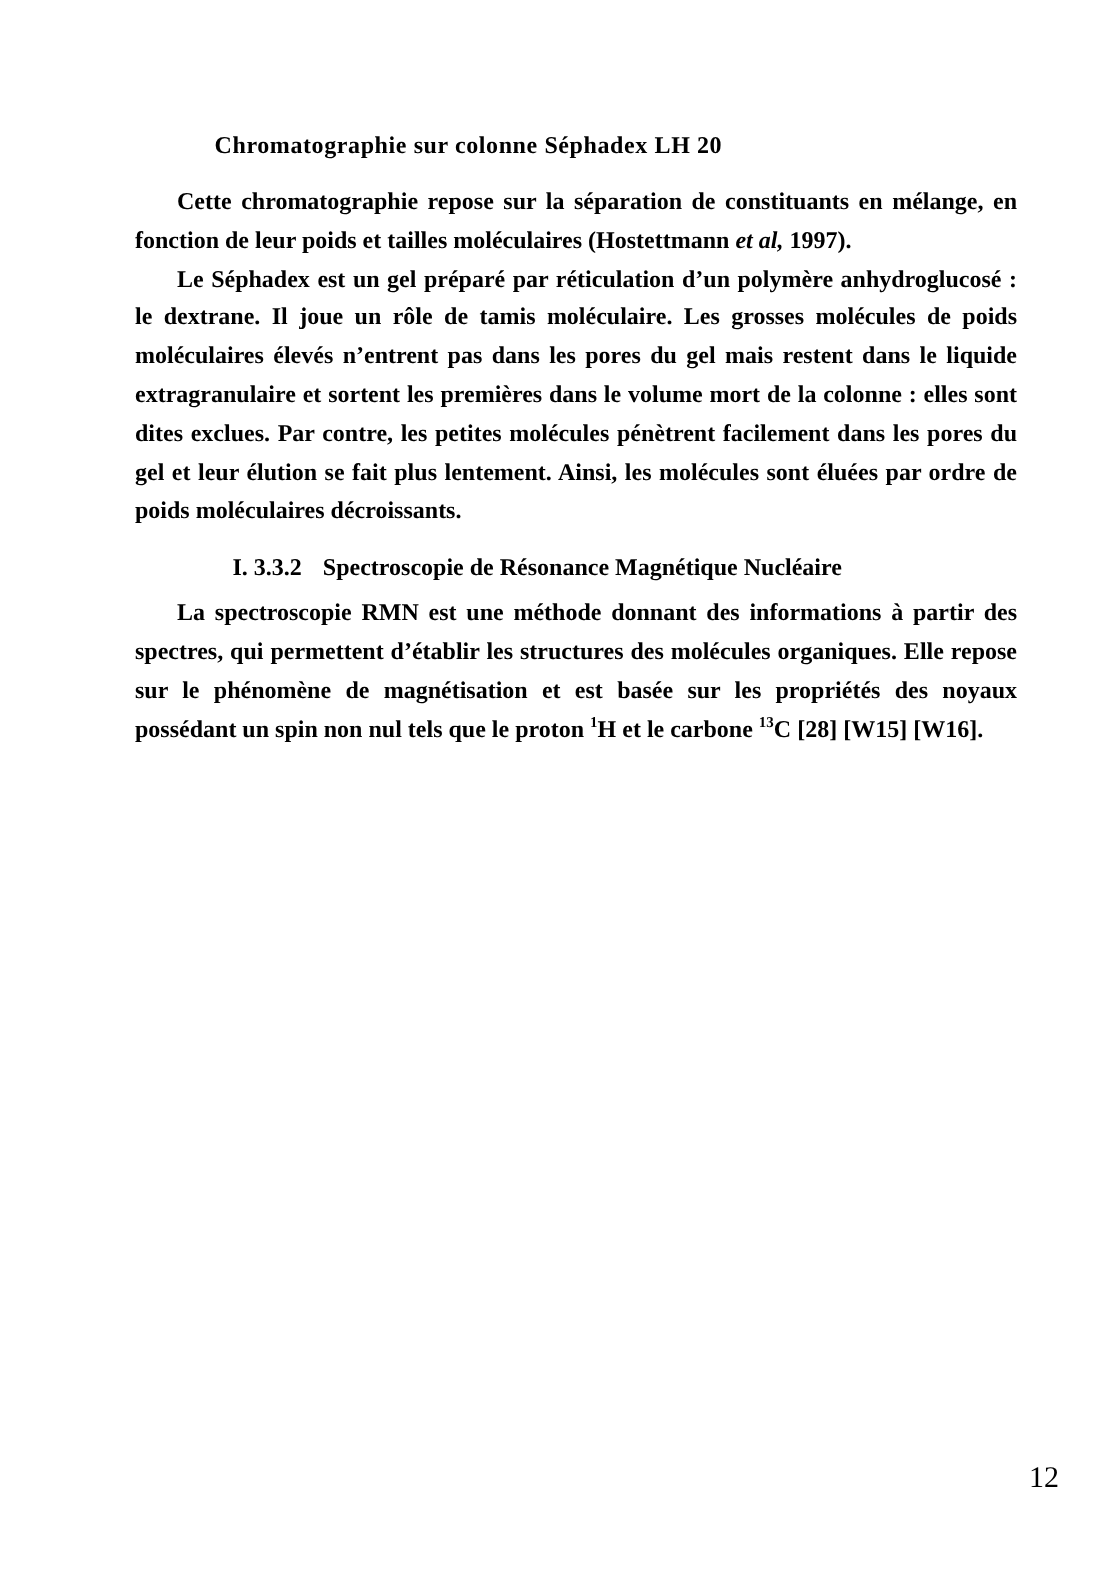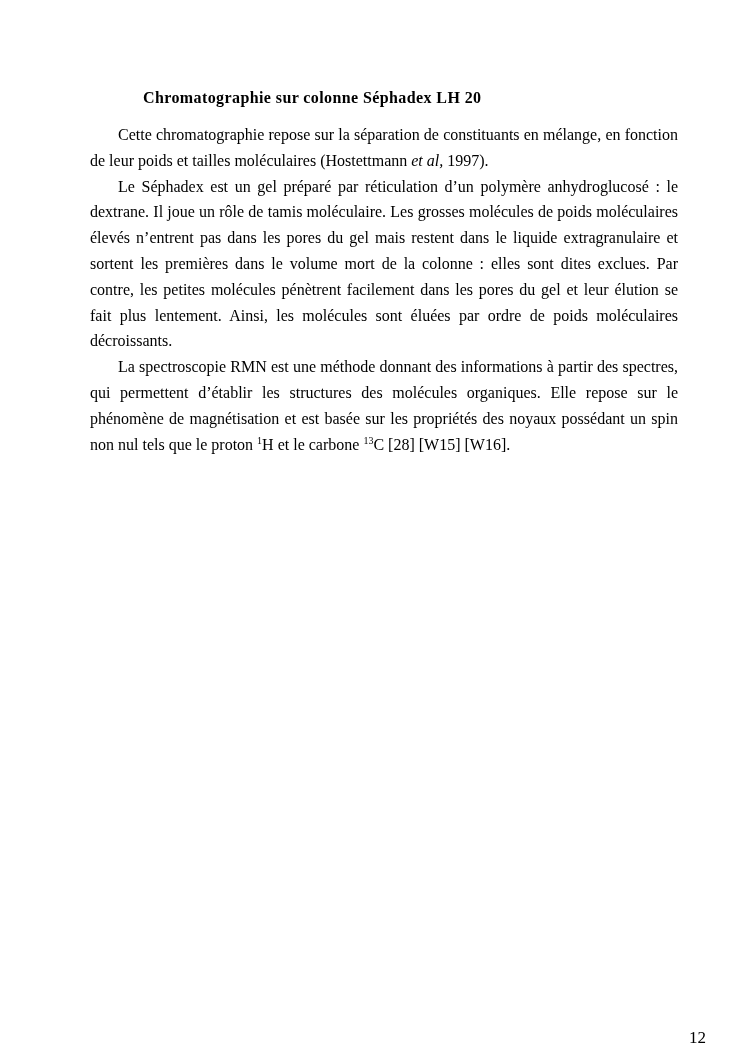--- a/index.html
+++ b/index.html
@@ -28,57 +28,59 @@
     line-height: 20px;
     letter-spacing: 0.4px;
     margin: 0 0 14px 53px;
   }
   .para {
     font-size: 16px;
     line-height: 25.8px;
     text-align: justify;
     margin: 0;
     text-indent: 28px;
+    font-weight: bold;
   }
   .heading {
     font-size: 16px;
     font-weight: bold;
     line-height: 20px;
     margin: 15px 0 7px 65px;
   }
   .heading-text {
     margin-left: 14px;
   }
   .italic {
     font-style: italic;
   }
   sup.sup {
     font-size: 10px;
     line-height: 0;
     vertical-align: super;
   }
   .page-number {
     position: absolute;
-    top: 1030px;
+    top: 977px;
     right: 39px;
-    font-size: 17px;
+    font-size: 20px;
     line-height: 16px;
   }
 </style>
 </head>
 <body>
 
 <div class="page">
 
   <h1 class="title">Chromatographie sur colonne Séphadex LH 20</h1>
 
   <p class="para"><span>Cette chromatographie repose sur la séparation de constituants en mélange, en fonction de leur poids et tailles moléculaires (Hostettmann </span><em class="italic">et al,</em><span> 1997).</span></p>
 
   <p class="para">Le Séphadex est un gel préparé par réticulation d’un polymère anhydroglucosé : le dextrane. Il joue un rôle de tamis moléculaire. Les grosses molécules de poids moléculaires élevés n’entrent pas dans les pores du gel mais restent dans le liquide extragranulaire et sortent les premières dans le volume mort de la colonne : elles sont dites exclues. Par contre, les petites molécules pénètrent facilement dans les pores du gel et leur élution se fait plus lentement. Ainsi, les molécules sont éluées par ordre de poids moléculaires décroissants.</p>
 
 
+  <h2 class="heading"><span>I. 3.3.2</span><span class="heading-text">Spectroscopie de Résonance Magnétique Nucléaire</span></h2>
 
   <p class="para"><span>La spectroscopie RMN est une méthode donnant des informations à partir des spectres, qui permettent d’établir les structures des molécules organiques. Elle repose sur le phénomène de magnétisation et est basée sur les propriétés des noyaux possédant un spin non nul tels que le proton </span><sup class="sup">1</sup><span>H et le carbone </span><sup class="sup">13</sup><span>C [28] [W15] [W16].</span></p>
 
 
   <div class="page-number">12</div>
 
 </div>
 
 </body></html>

